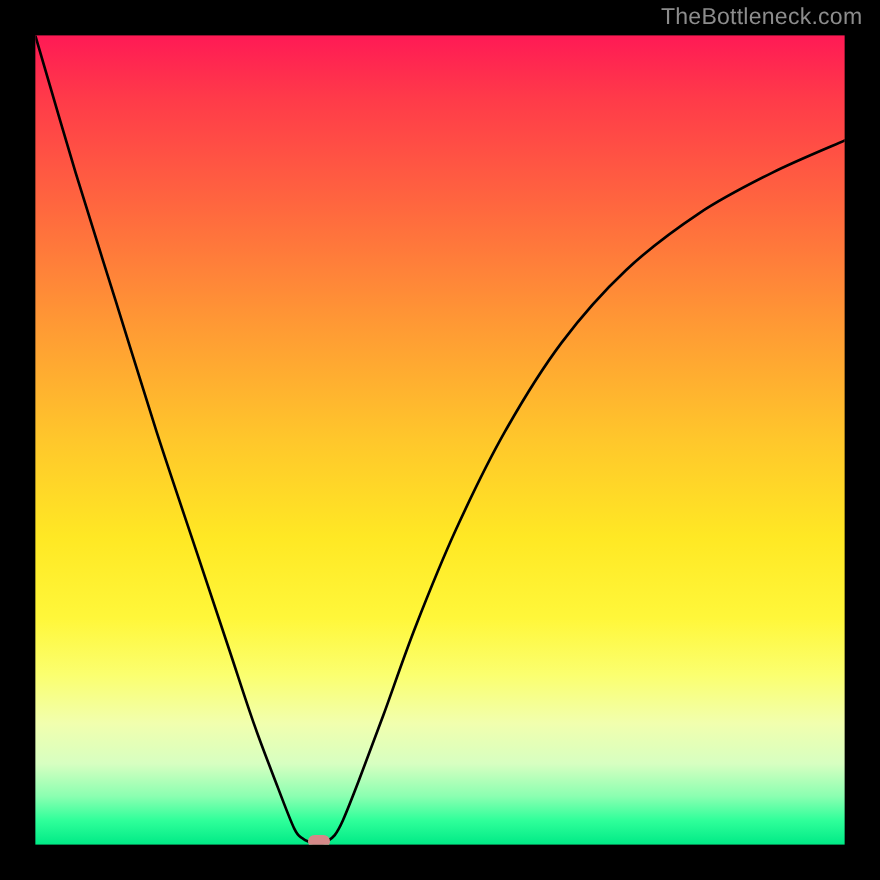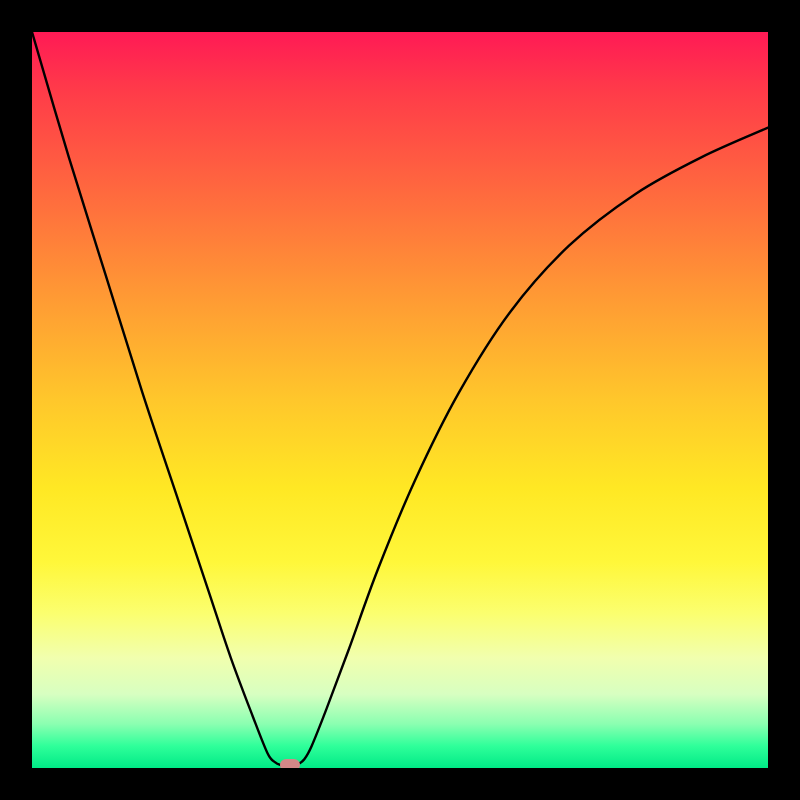--- a/index.html
+++ b/index.html
@@ -70,20 +70,21 @@
     border-radius: 6px;
     transform: translate(-50%, -50%);
     z-index: 6;
   }
 </style>
 </head>
 <body>
 
 <div class="frame">
 
+  <div class="watermark">TheBottleneck.com</div>
 
   <div class="plot-area">
     <div class="gradient"></div>
 
     <svg class="curve-layer" viewBox="0 0 736 736" preserveAspectRatio="none">
       <path id="curve-path" fill="none" stroke="#000" stroke-width="2.4" stroke-linecap="round" stroke-linejoin="round" d="M 0.00 0.00 C 6.13 20.85, 24.53 84.64, 36.80 125.12 C 49.07 165.60, 61.33 203.63, 73.60 242.88 C 85.87 282.13, 98.13 322.61, 110.40 360.64 C 122.67 398.67, 136.16 437.92, 147.20 471.04 C 158.24 504.16, 168.05 533.60, 176.64 559.36 C 185.23 585.12, 191.36 604.75, 198.72 625.60 C 206.08 646.45, 214.67 668.53, 220.80 684.48 C 226.93 700.43, 231.84 713.67, 235.52 721.28 C 239.20 728.89, 240.43 728.03, 242.88 730.11 C 245.33 732.20, 247.79 732.81, 250.24 733.79 C 252.69 734.77, 255.15 736.12, 257.60 736.00 C 260.05 735.88, 262.51 734.53, 264.96 733.06 C 267.41 731.58, 269.87 730.36, 272.32 727.17 C 274.77 723.98, 276.00 722.26, 279.68 713.92 C 283.36 705.58, 288.27 693.07, 294.40 677.12 C 300.53 661.17, 307.89 641.55, 316.48 618.24 C 325.07 594.93, 334.88 565.49, 345.92 537.28 C 356.96 509.07, 369.23 478.40, 382.72 448.96 C 396.21 419.52, 410.93 388.85, 426.88 360.64 C 442.83 332.43, 460.00 304.21, 478.40 279.68 C 496.80 255.15, 516.43 233.07, 537.28 213.44 C 558.13 193.81, 581.44 176.64, 603.52 161.92 C 625.60 147.20, 647.68 136.16, 669.76 125.12 C 691.84 114.08, 724.96 100.59, 736.00 95.68"></path>
     </svg>
 
     <div id="min-marker" class="marker" style="left: 257.6px; top: 733px;"></div>
   </div>

